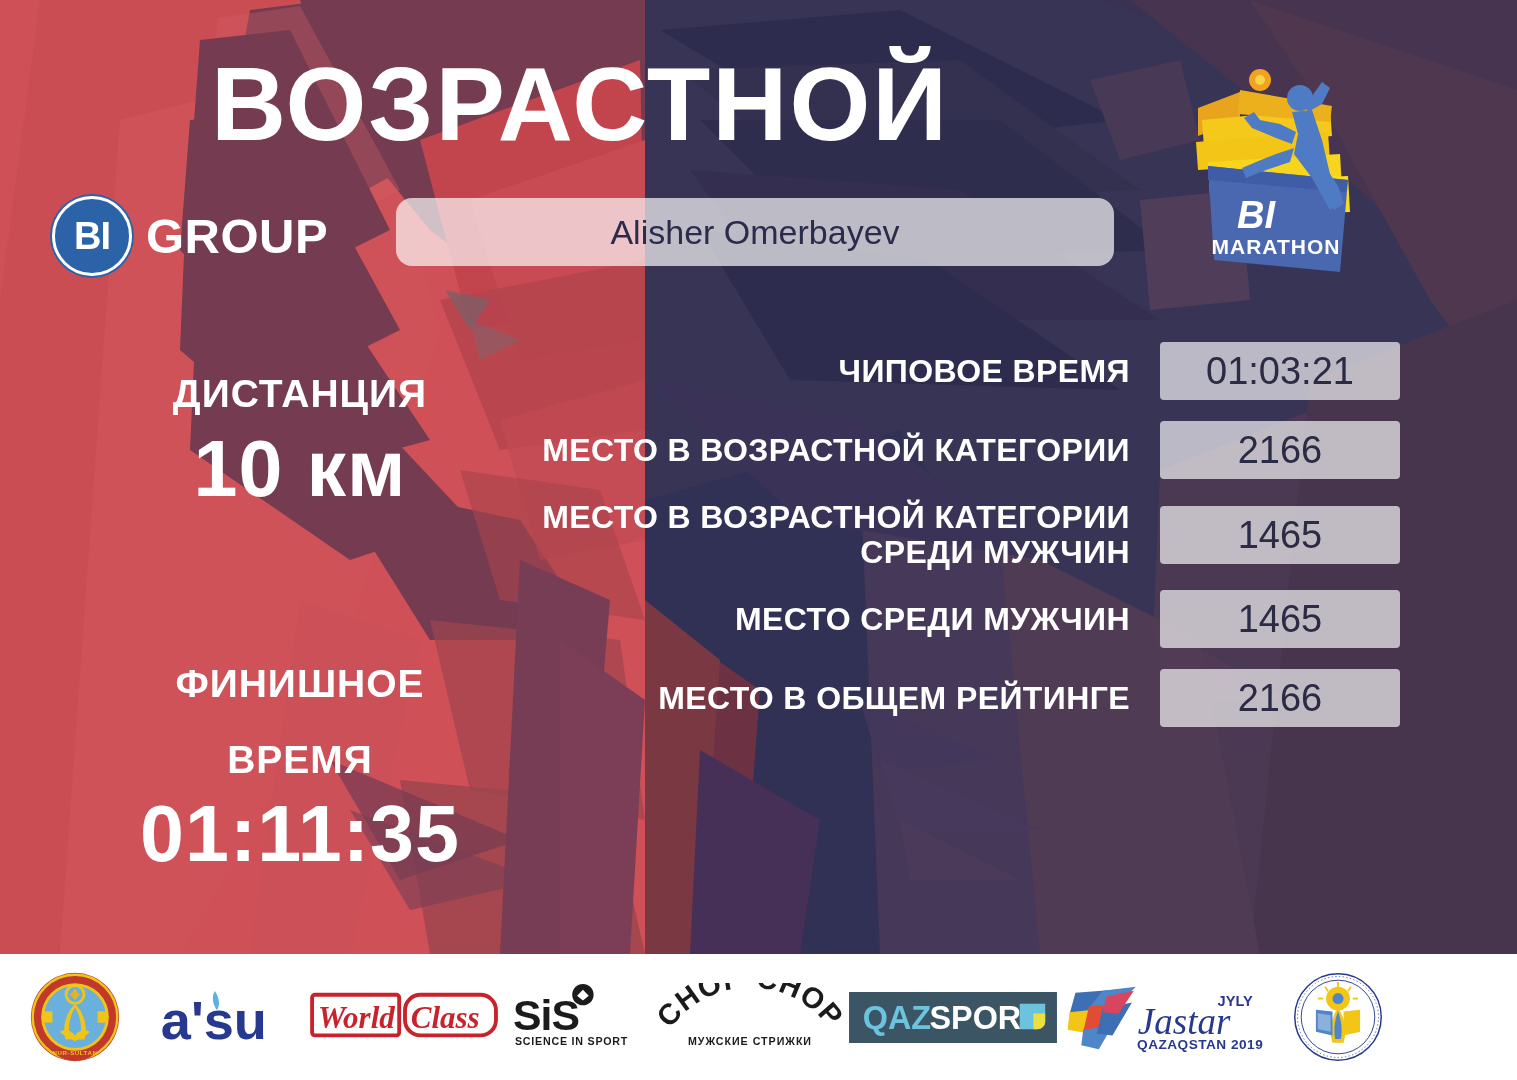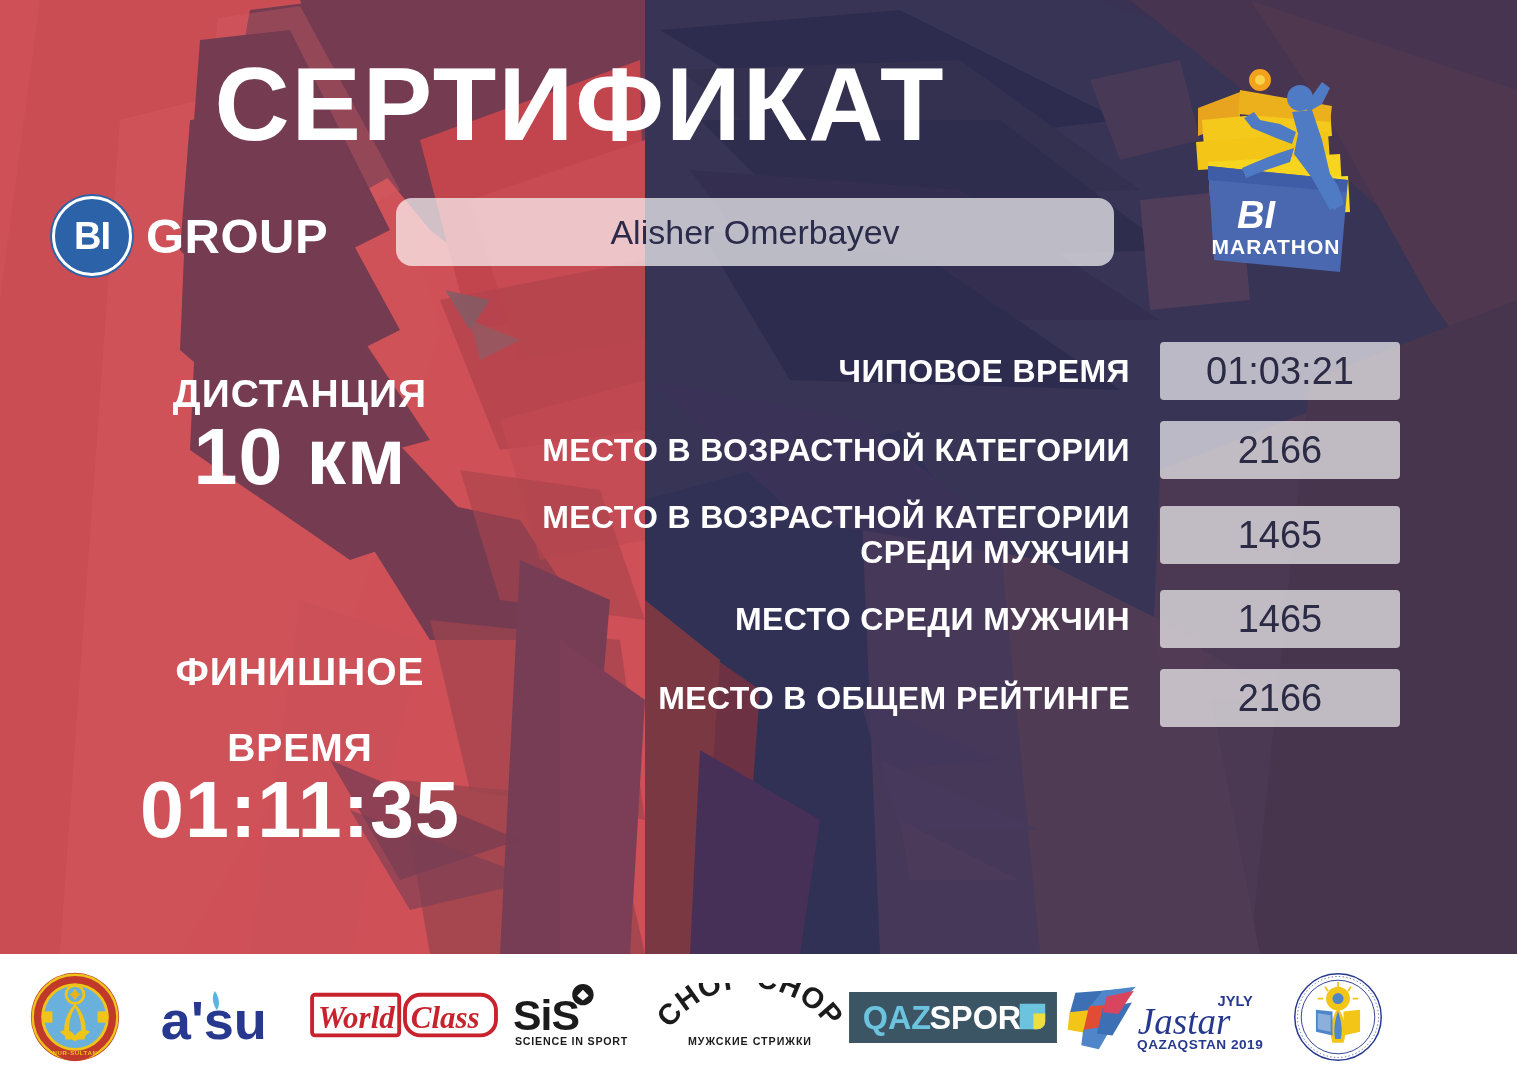--- a/index.html
+++ b/index.html
@@ -107,21 +107,21 @@
     font-weight: bold;
     letter-spacing: 1px;
     line-height: 1.12;
     margin-top: 32px;
   }
   .lc-value {
     font-size: 79px;
     font-weight: bold;
     letter-spacing: 1px;
     line-height: 1.04;
-    margin-top: 0;
+    margin-top: 12px;
   }
   .left-col .blk2 { margin-top: 152px; }
 
   
   .right-col {
     position: absolute;
     left: 520px; top: 342px;
     width: 880px;
   }
   .stat-row {
@@ -260,21 +260,21 @@
         <polygon points="300,600 420,640 350,954 250,954" fill="#c9505a"></polygon>
         <polygon points="330,760 520,840 400,880" fill="#2b2b4e" opacity="0.7"></polygon>
         <polygon points="350,810 540,880 410,910" fill="#303053" opacity="0.6"></polygon>
       </g>
 
       <rect x="0" y="0" width="645" height="954" fill="#cf5057" opacity="0.45"></rect>
       <rect x="645" y="0" width="872" height="954" fill="#3a3354" opacity="0.22"></rect>
     </svg>
   </div>
 
-  <div class="title">СЕРТИФИКАТ</div>
+  <div class="title">ВОЗРАСТНОЙ</div>
 
   <div class="bi-group">
     <div class="bi-badge">
       <span>BI</span>
     </div>
     <div class="bi-word">GROUP</div>
   </div>
 
   <div class="name-pill">
     <span>Alisher Omerbayev</span>

